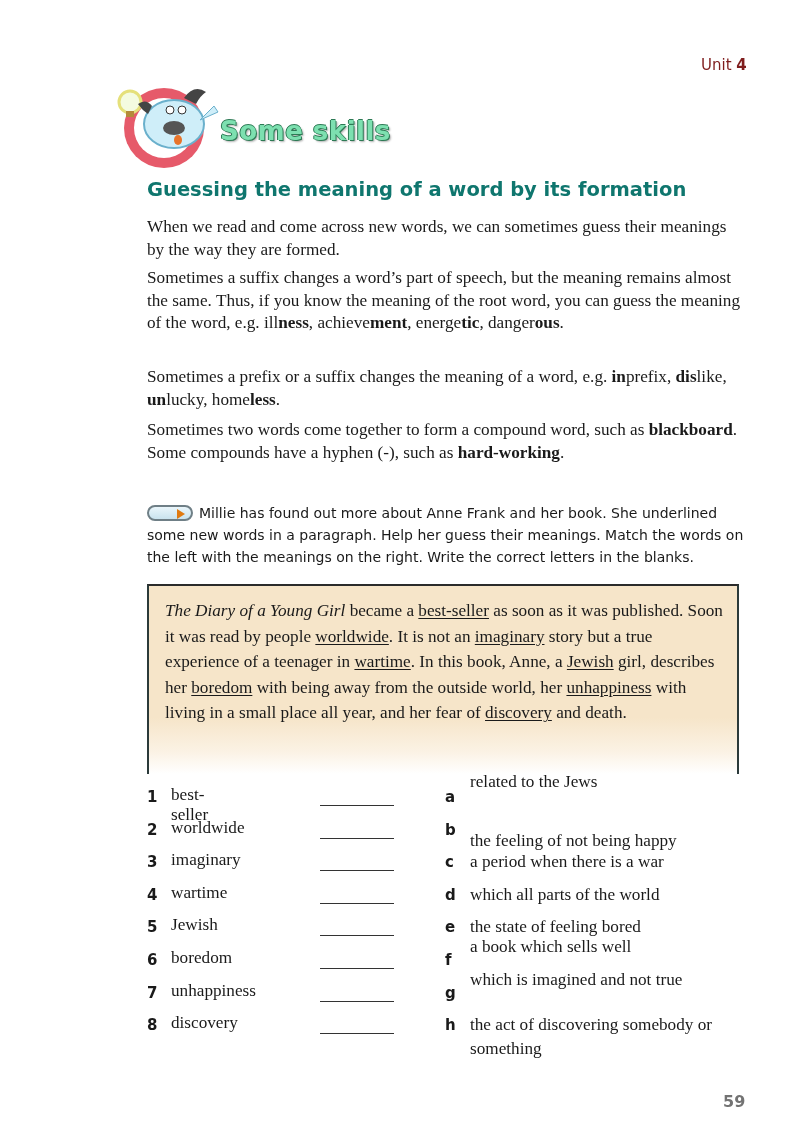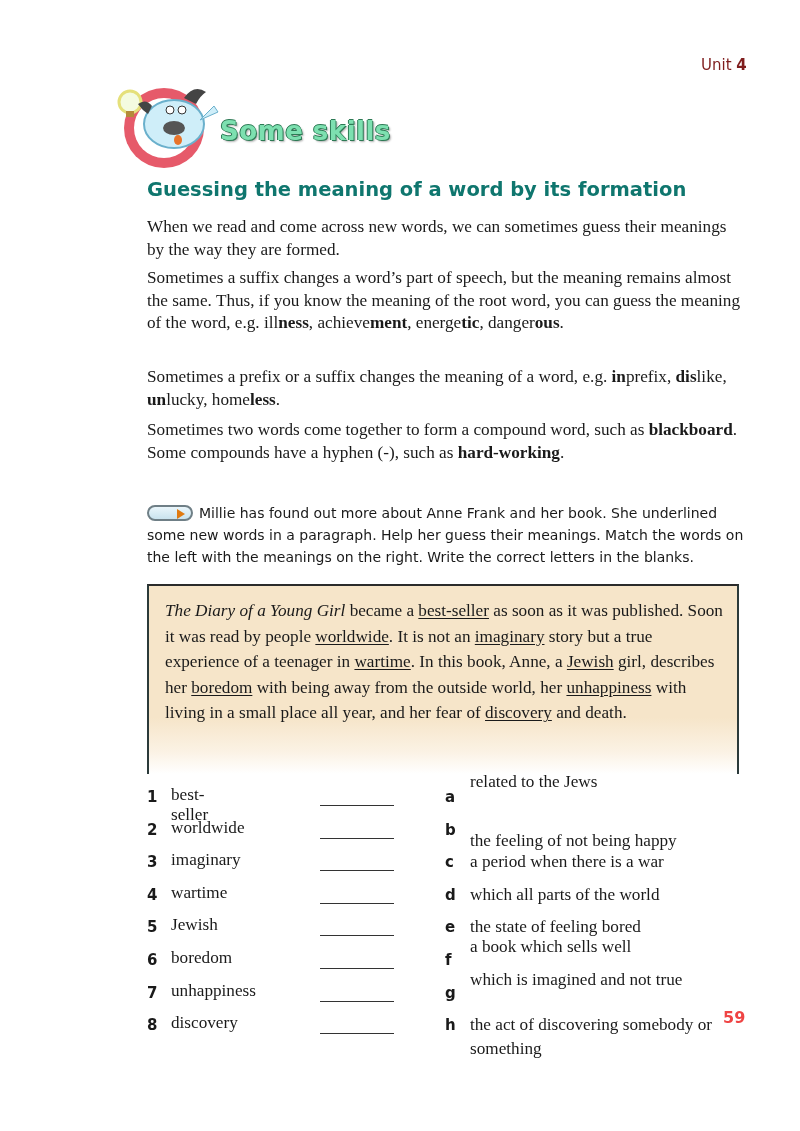--- a/index.html
+++ b/index.html
@@ -22,21 +22,21 @@
   .pill::after { content:""; position:absolute; right:6px; top:2px; border-left:8px solid #e07a10; border-top:5px solid transparent; border-bottom:5px solid transparent; }
   .box { position:absolute; left:147px; top:584px; width:592px; height:190px; box-sizing:border-box;
          border-top:2px solid #2b2b2b; border-left:2px solid #2b3a3a; border-right:2px solid #2b3a3a;
          background:linear-gradient(to bottom, #f6e5c9 0%, #f6e5c9 70%, #fbf2e4 88%, #ffffff 100%); }
   .box-text { position:absolute; left:16px; top:12px; width:565px; font-size:17.2px; line-height:25.6px; }
   .box-text u { text-decoration:underline; text-underline-offset:2px; }
   .row { position:absolute; font-size:17.2px; }
   .num { position:absolute; font-family:"DejaVu Sans", sans-serif; font-weight:bold; font-size:15px; }
   .word { position:absolute; }
   .blank { position:absolute; width:74px; border-bottom:1.3px solid #333; height:14px; }
-  .page-num { position:absolute; left:723px; top:1008px; font-family:"DejaVu Sans", sans-serif; font-weight:bold; font-size:16px; color:#ef4444; }
+  .page-num { position:absolute; left:723px; top:1092px; font-family:"DejaVu Sans", sans-serif; font-weight:bold; font-size:16px; color:#737373; }
 </style>
 </head>
 <body>
 
 <div class="unit">
   <span>Unit</span>
   <b>4</b>
 </div>
 
 <svg class="logo" viewBox="0 0 290 90">

